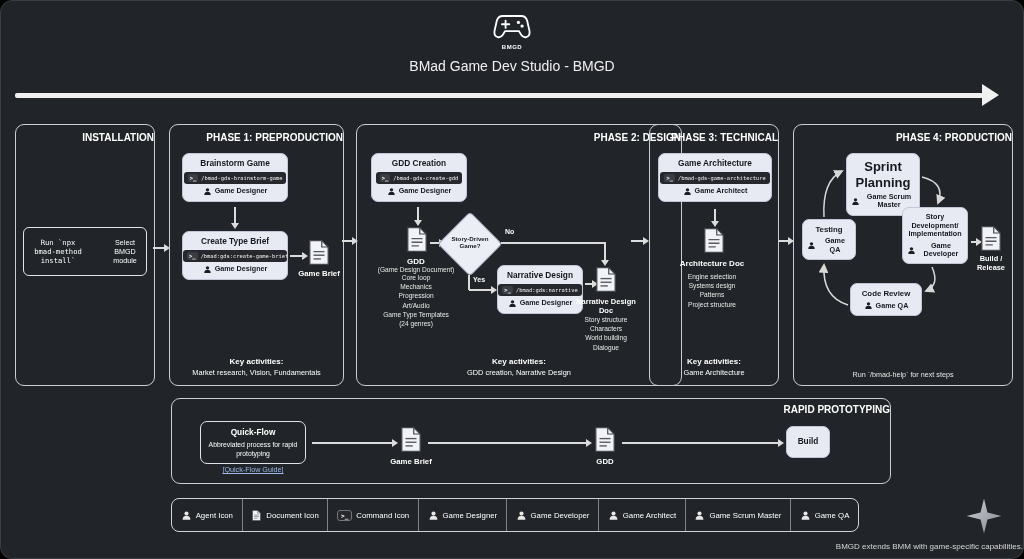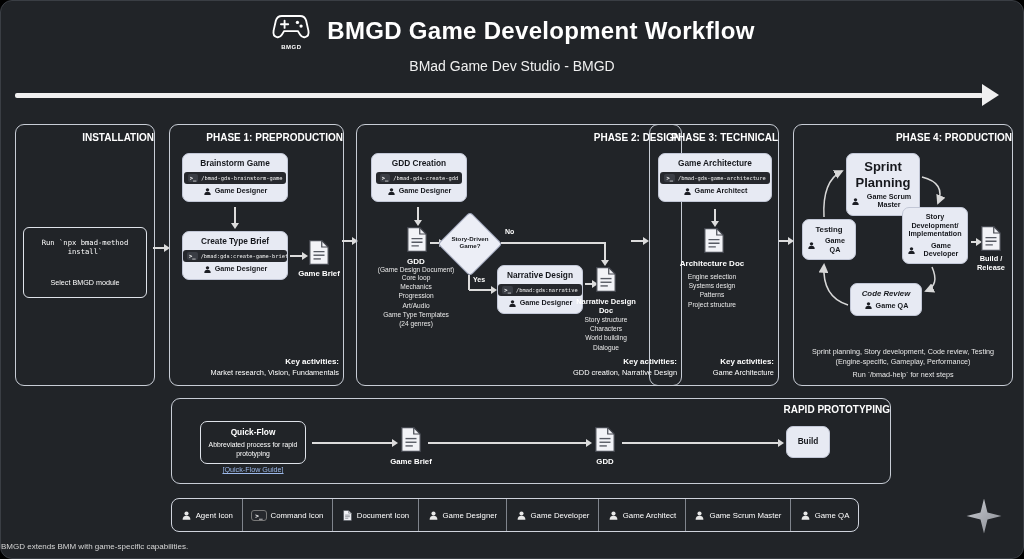--- a/index.html
+++ b/index.html
@@ -36,25 +36,25 @@
   .ar.v{width:2px;} .ln.v{width:1.6px;}
   .ar.v::after{content:'';position:absolute;bottom:-6px;left:-3.5px;border-top:6px solid #dcdcdc;
                border-left:4.5px solid transparent;border-right:4.5px solid transparent;}
   
   .doc{position:absolute;width:22px;height:27px;}
   .doc-label{position:absolute;text-align:center;font-size:7.8px;font-weight:bold;color:#fff;line-height:1.2;}
   .blk{position:absolute;text-align:center;color:#e9e9e9;}
   .blk .t{font-size:8px;font-weight:bold;color:#fff;}
   .blk .s{font-size:6.6px;color:#e9e9e9;}
   .blk .i{font-size:6.6px;line-height:1.4;color:#e9e9e9;}
-  .ka{position:absolute;bottom:8px;left:4px;right:4px;text-align:right;color:#fff;}
+  .ka{position:absolute;bottom:8px;left:4px;right:4px;text-align:center;color:#fff;}
   .ka b{display:block;font-size:8px;} .ka span{display:block;font-size:7.4px;margin-top:2px;}
   
   .inst-box{position:absolute;left:7px;right:7px;top:102px;border:1px solid #dfe3ea;border-radius:6px;
-            color:#fff;font-size:7.2px;text-align:center;padding:10px 5px;display:flex;flex-direction:column;gap:22px;}
+            color:#fff;font-size:7.2px;text-align:center;padding:10px 5px;display:flex;flex-direction:row;gap:22px;}
   
   .diamond{position:absolute;width:44px;height:44px;background:#eceef6;border:1px solid #9aa0b5;
            transform:rotate(45deg);border-radius:4px;}
   .diamond-label{position:absolute;text-align:center;font-size:6.2px;font-weight:bold;color:#16181d;line-height:1.2;}
   .branch{position:absolute;font-size:7px;font-weight:bold;color:#fff;}
   
   .p4-summary{position:absolute;left:8px;right:8px;text-align:center;font-size:7.2px;color:#e8e8e8;line-height:1.35;}
   
   .qf-card{position:absolute;border:1px solid #dfe3ea;border-radius:7px;color:#fff;text-align:center;padding:5px 6px;box-sizing:border-box;}
   .qf-title{font-size:8.3px;font-weight:bold;margin-bottom:3px;}
@@ -63,21 +63,21 @@
   
   .legend{position:absolute;left:170px;top:497px;width:688px;height:34px;border:1.2px solid #cfd3dc;
           border-radius:8px;display:flex;align-items:stretch;box-sizing:border-box;}
   .leg-item{flex:1 1 auto;display:flex;align-items:center;justify-content:center;gap:4px;color:#fff;
             font-size:7.8px;border-left:1px solid #7f848c;padding:0 6px;white-space:nowrap;}
   .leg-item:first-child{border-left:none;}
   .leg-item svg{width:11px;height:11px;color:#e8e8e8;flex:0 0 auto;}
   .leg-doc{width:10px;height:12px;}
   .leg-cmd{background:#26282d;border:1px solid #777;color:#fff;font:bold 6px "DejaVu Sans Mono",monospace;
            padding:1px 3px;border-radius:3px;}
-  .footer{position:absolute;top:541px;left:0;width:100%;text-align:left;font-size:8px;color:#d6d6d6;}
+  .footer{position:absolute;top:541px;left:0;width:100%;text-align:right;font-size:8px;color:#d6d6d6;}
   .sparkle{position:absolute;left:964px;top:496px;width:38px;height:38px;}
 </style>
 </head>
 <body>
 
 <div class="stage">
 
   <svg width="0" height="0" style="position:absolute" aria-hidden="true">
     <defs>
       <symbol id="sym-doc" viewBox="0 0 24 28">
@@ -107,21 +107,20 @@
     </defs>
   </svg>
 
   <div class="hdr-row">
     <div class="logo">
       <svg>
           <use href="#sym-controller"></use>
         </svg>
       <span class="logo-label">BMGD</span>
     </div>
-    <h1>BMGD Game Development Workflow</h1>
   </div>
   <div class="subtitle">BMad Game Dev Studio - BMGD</div>
   <div class="big-arrow"></div>
 
   <section class="phase" style="left:14px;top:123px;width:140px;height:262px;">
     <div class="phase-title">INSTALLATION</div>
     <div class="inst-box">
       <div style="font-family:'DejaVu Sans Mono',monospace;">Run `npx bmad-method install`</div>
       <div>Select BMGD module</div>
     </div>
@@ -321,36 +320,35 @@
       <div class="card-title" style="font-size:7.2px;">Story Development/ Implementation</div>
       <div class="agent">
         <svg>
             <use href="#sym-person"></use>
           </svg>
         <span>Game Developer</span>
       </div>
     </div>
 
     <div class="card" style="left:56px;top:158px;width:72px;">
-      <div class="card-title" style="font-size:7.8px;font-style:italic;">Code Review</div>
+      <div class="card-title" style="font-size:7.8px;">Code Review</div>
       <div class="agent">
         <svg>
             <use href="#sym-person"></use>
           </svg>
         <span>Game QA</span>
       </div>
     </div>
 
     <div class="ar h" style="left:177px;top:116px;width:5px;"></div>
     <svg class="doc" style="left:186px;top:100px;">
         <use href="#sym-doc"></use>
       </svg>
     <div class="doc-label" style="left:174px;top:130px;width:46px;font-size:7.4px;">Build / Release</div>
 
-    <div class="p4-summary" style="top:222px;">Sprint planning, Story development, Code review, Testing (Engine-specific, Gameplay, Performance)</div>
     <div class="p4-summary" style="top:245px;">Run `/bmad-help` for next steps</div>
   </section>
 
   <section class="phase" style="left:170px;top:397px;width:720px;height:86px;">
     <div class="phase-title" style="top:5px;">RAPID PROTOTYPING</div>
 
     <div class="qf-card" style="left:28px;top:22px;width:106px;">
       <div class="qf-title">Quick-Flow</div>
       <div class="qf-desc">Abbreviated process for rapid prototyping</div>
     </div>
@@ -375,28 +373,28 @@
   </section>
 
   <div class="legend">
     <div class="leg-item">
       <svg>
           <use href="#sym-person"></use>
         </svg>
       <span>Agent Icon</span>
     </div>
     <div class="leg-item">
+      <svg class="leg-doc" viewBox="0 0 24 28">
+          <use href="#sym-doc"></use>
+        </svg>
+      <span>Document Icon</span>
+    </div>
+    <div class="leg-item">
       <span class="leg-cmd">&gt;_</span>
       <span>Command Icon</span>
-    </div>
-    <div class="leg-item">
-      <svg class="leg-doc" viewBox="0 0 24 28">
-          <use href="#sym-doc"></use>
-        </svg>
-      <span>Document Icon</span>
     </div>
     <div class="leg-item">
       <svg>
           <use href="#sym-person"></use>
         </svg>
       <span>Game Designer</span>
     </div>
     <div class="leg-item">
       <svg>
           <use href="#sym-person"></use>

